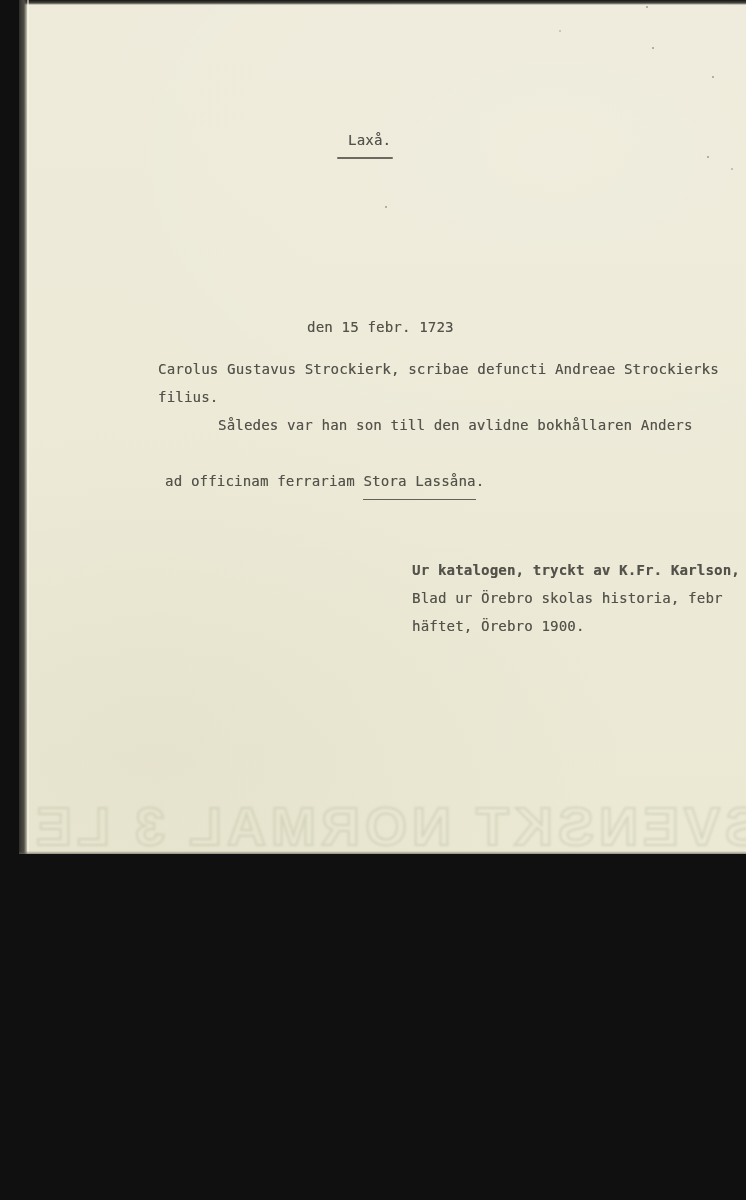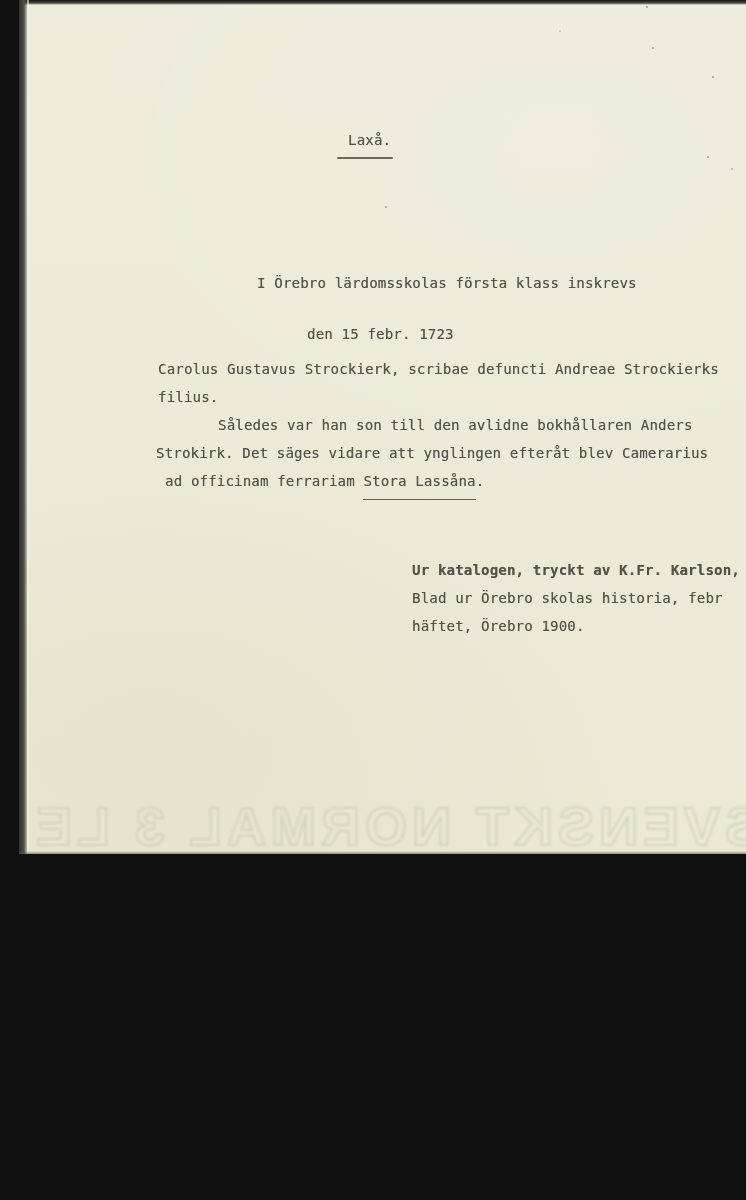--- a/index.html
+++ b/index.html
@@ -54,26 +54,24 @@
 <body>
 
 <div class="scan">
 
   <div class="bleed">SVENSKT NORMAL 3 LE</div>
   <div class="smudge"></div>
 
   <div class="tw" style="top:132px;left:329px;">Laxå.</div>
   <div class="title-underline" style="top:157px;left:318px;width:56px;"></div>
 
-  <div class="tw" style="top:275px;left:238px;">I Örebro lärdomsskolas första klass inskrevs</div>
-  <div class="tw" style="top:326px;left:288px;">den 15 febr. 1723</div>
+  <div class="tw" style="top:319px;left:288px;">den 15 febr. 1723</div>
   <div class="tw" style="top:361px;left:139px;">Carolus Gustavus Strockierk, scribae defuncti Andreae Strockierks</div>
   <div class="tw" style="top:389px;left:139px;">filius.</div>
   <div class="tw" style="top:417px;left:199px;">Således var han son till den avlidne bokhållaren Anders</div>
-  <div class="tw" style="top:445px;left:137px;">Strokirk. Det säges vidare att ynglingen efteråt blev Camerarius</div>
   <div class="tw" style="top:473px;left:146px;"><span>ad officinam ferrariam </span><span class="uline">Stora Lassåna</span><span>.</span></div>
 
   <div>
     <div class="tw" style="top:562px;left:393px;font-weight:bold;">Ur katalogen, tryckt av K.Fr. Karlson,</div>
     <div class="tw" style="top:590px;left:393px;">Blad ur Örebro skolas historia, febr</div>
     <div class="tw" style="top:618px;left:393px;">häftet, Örebro 1900.</div>
   </div>
 
   <div class="speck" style="top:206px;left:366px;"></div>
   <div class="speck" style="top:47px;left:633px;"></div>

